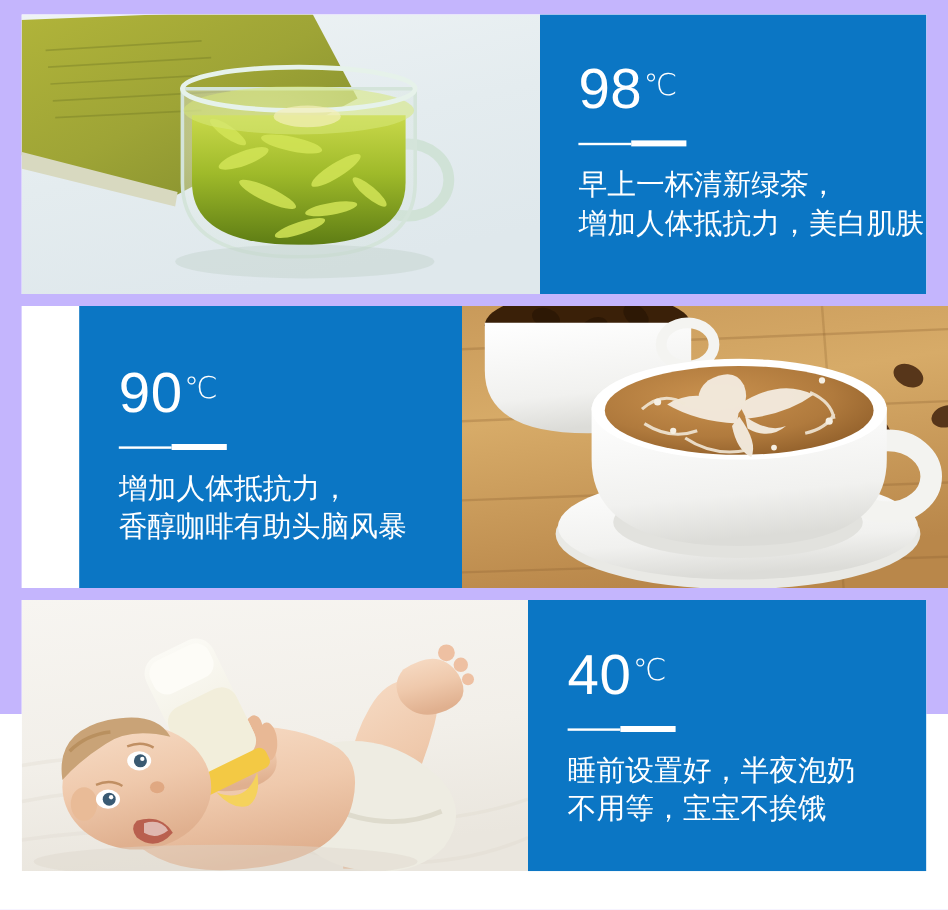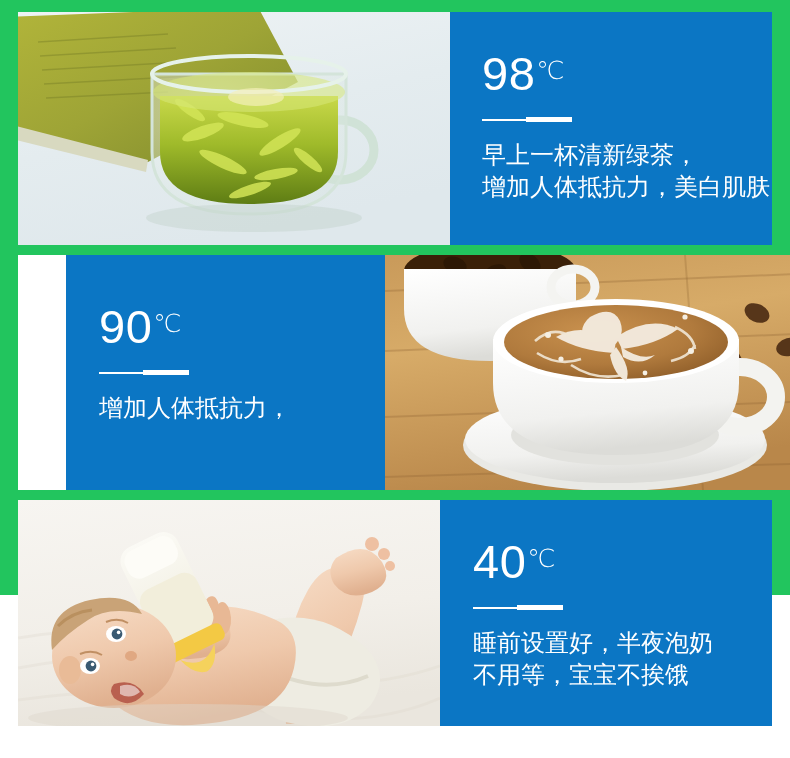--- a/index.html
+++ b/index.html
@@ -11,21 +11,21 @@
     width: 790px;
     height: 758px;
     font-family: "Liberation Sans", "DejaVu Sans", sans-serif;
     overflow: hidden;
   }
 
   .page {
     position: relative;
     width: 790px;
     height: 595px;
-    background: #22c55e;
+    background: #c4b5fd;
   }
 
   
   .row {
     position: absolute;
     left: 18px;
     width: 754px;
     display: flex;
     flex-direction: row;
     overflow: hidden;
@@ -214,20 +214,21 @@
       <div class="panel-inner">
         <div class="temp">
           <span class="temp-num">90</span><span class="temp-unit">℃</span>
         </div>
         <div class="divider">
           <span class="thin"></span>
           <span class="thick"></span>
         </div>
         <div class="copy">
           <span class="line">增加人体抵抗力，</span>
+          <span class="line">香醇咖啡有助头脑风暴</span>
         </div>
       </div>
     </div>
 
     <div class="photo">
       <svg viewBox="0 0 435 235" preserveAspectRatio="xMidYMid slice">
         <defs>
           <linearGradient id="wood" x1="0" y1="0" x2="0.3" y2="1">
             <stop offset="0%" stop-color="#c99a5a"></stop>
             <stop offset="40%" stop-color="#d7ab68"></stop>

